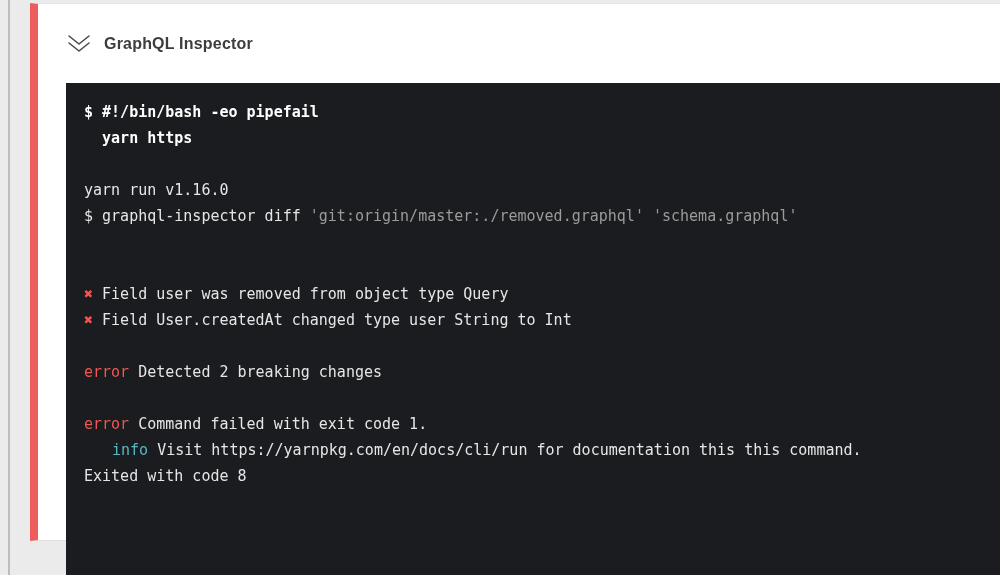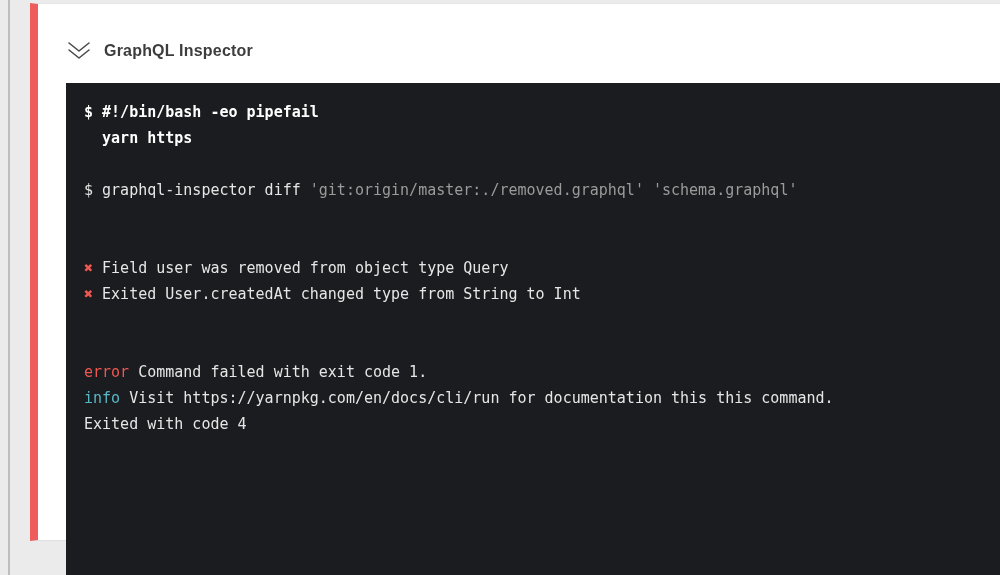--- a/index.html
+++ b/index.html
@@ -31,21 +31,21 @@
     width: 970px;
     height: 538px;
     background: var(--card-bg, #ffffff);
     border-left: 8px solid var(--accent, #ee5c5c);
     border-bottom: 1px solid #e0e0e0;
     border-top: 1px solid #e6e6e6;
     box-sizing: border-box;
   }
   .card-header {
     position: absolute;
-    top: 35px;
+    top: 28px;
     left: 28px;
     display: flex;
     align-items: center;
     gap: 12px;
     cursor: pointer;
   }
   .collapse-icon {
     width: 26px;
     height: 24px;
     display: inline-flex;
@@ -73,21 +73,21 @@
   }
   .term-line {
     height: 26px;
     line-height: 26px;
     white-space: pre;
   }
   .seg-command { color: var(--terminal-bold, #ffffff); font-weight: bold; }
   .seg-plain   { color: var(--terminal-text, #e6e6e6); }
   .seg-muted   { color: var(--terminal-muted, #9b9b9b); }
   .seg-error   { color: var(--error, #ef5753); }
-  .seg-info    { color: var(--info, #56b8c4); }
+  .seg-info    { color: var(--info, #56b8c4); margin-left: 28px; }
 </style>
 </head>
 <body>
 
 <div class="page">
   <div class="edge-divider"></div>
 
   <div class="card">
     <div class="card-header">
       <span class="collapse-icon">
@@ -96,25 +96,27 @@
           <polyline points="3,11 13,19 23,11" stroke="#4a4a4a" stroke-width="1.6" fill="none" stroke-linecap="round" stroke-linejoin="round"></polyline>
         </svg>
       </span>
       <span class="step-title">GraphQL Inspector</span>
     </div>
 
     <div class="terminal">
         <div class="term-line"><span class="seg-command">$ #!/bin/bash -eo pipefail</span></div>
         <div class="term-line"><span class="seg-command">  yarn https</span></div>
         <div class="term-line"></div>
+        <div class="term-line"><span class="seg-plain">yarn run v1.16.0</span></div>
         <div class="term-line"><span class="seg-plain">$ graphql-inspector diff </span><span class="seg-muted">'git:origin/master:./removed.graphql'</span><span class="seg-plain"> </span><span class="seg-muted">'schema.graphql'</span></div>
         <div class="term-line"></div>
         <div class="term-line"></div>
         <div class="term-line"><span class="seg-error">✖</span><span class="seg-plain"> Field user was removed from object type Query</span></div>
-        <div class="term-line"><span class="seg-error">✖</span><span class="seg-plain"> Exited User.createdAt changed type from String to Int</span></div>
+        <div class="term-line"><span class="seg-error">✖</span><span class="seg-plain"> Field User.createdAt changed type user String to Int</span></div>
         <div class="term-line"></div>
+        <div class="term-line"><span class="seg-error">error</span><span class="seg-plain"> Detected 2 breaking changes</span></div>
         <div class="term-line"></div>
         <div class="term-line"><span class="seg-error">error</span><span class="seg-plain"> Command failed with exit code 1.</span></div>
         <div class="term-line"><span class="seg-info">info</span><span class="seg-plain"> Visit https://yarnpkg.com/en/docs/cli/run for documentation this this command.</span></div>
-        <div class="term-line"><span class="seg-plain">Exited with code 4</span></div>
+        <div class="term-line"><span class="seg-plain">Exited with code 8</span></div>
       </div>
   </div>
 </div>
 
 </body></html>

